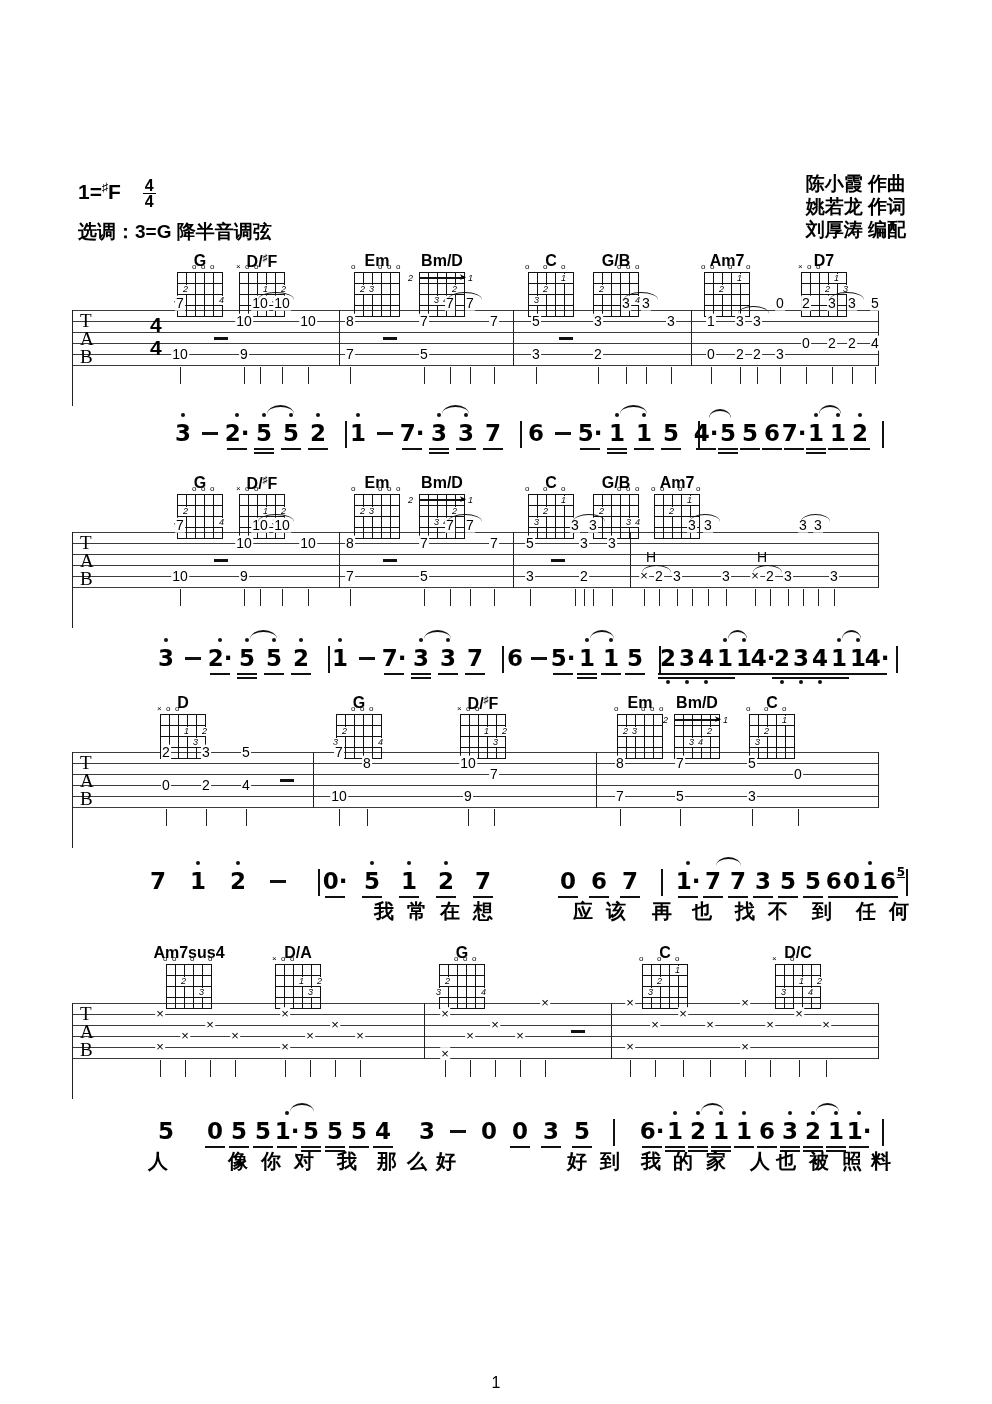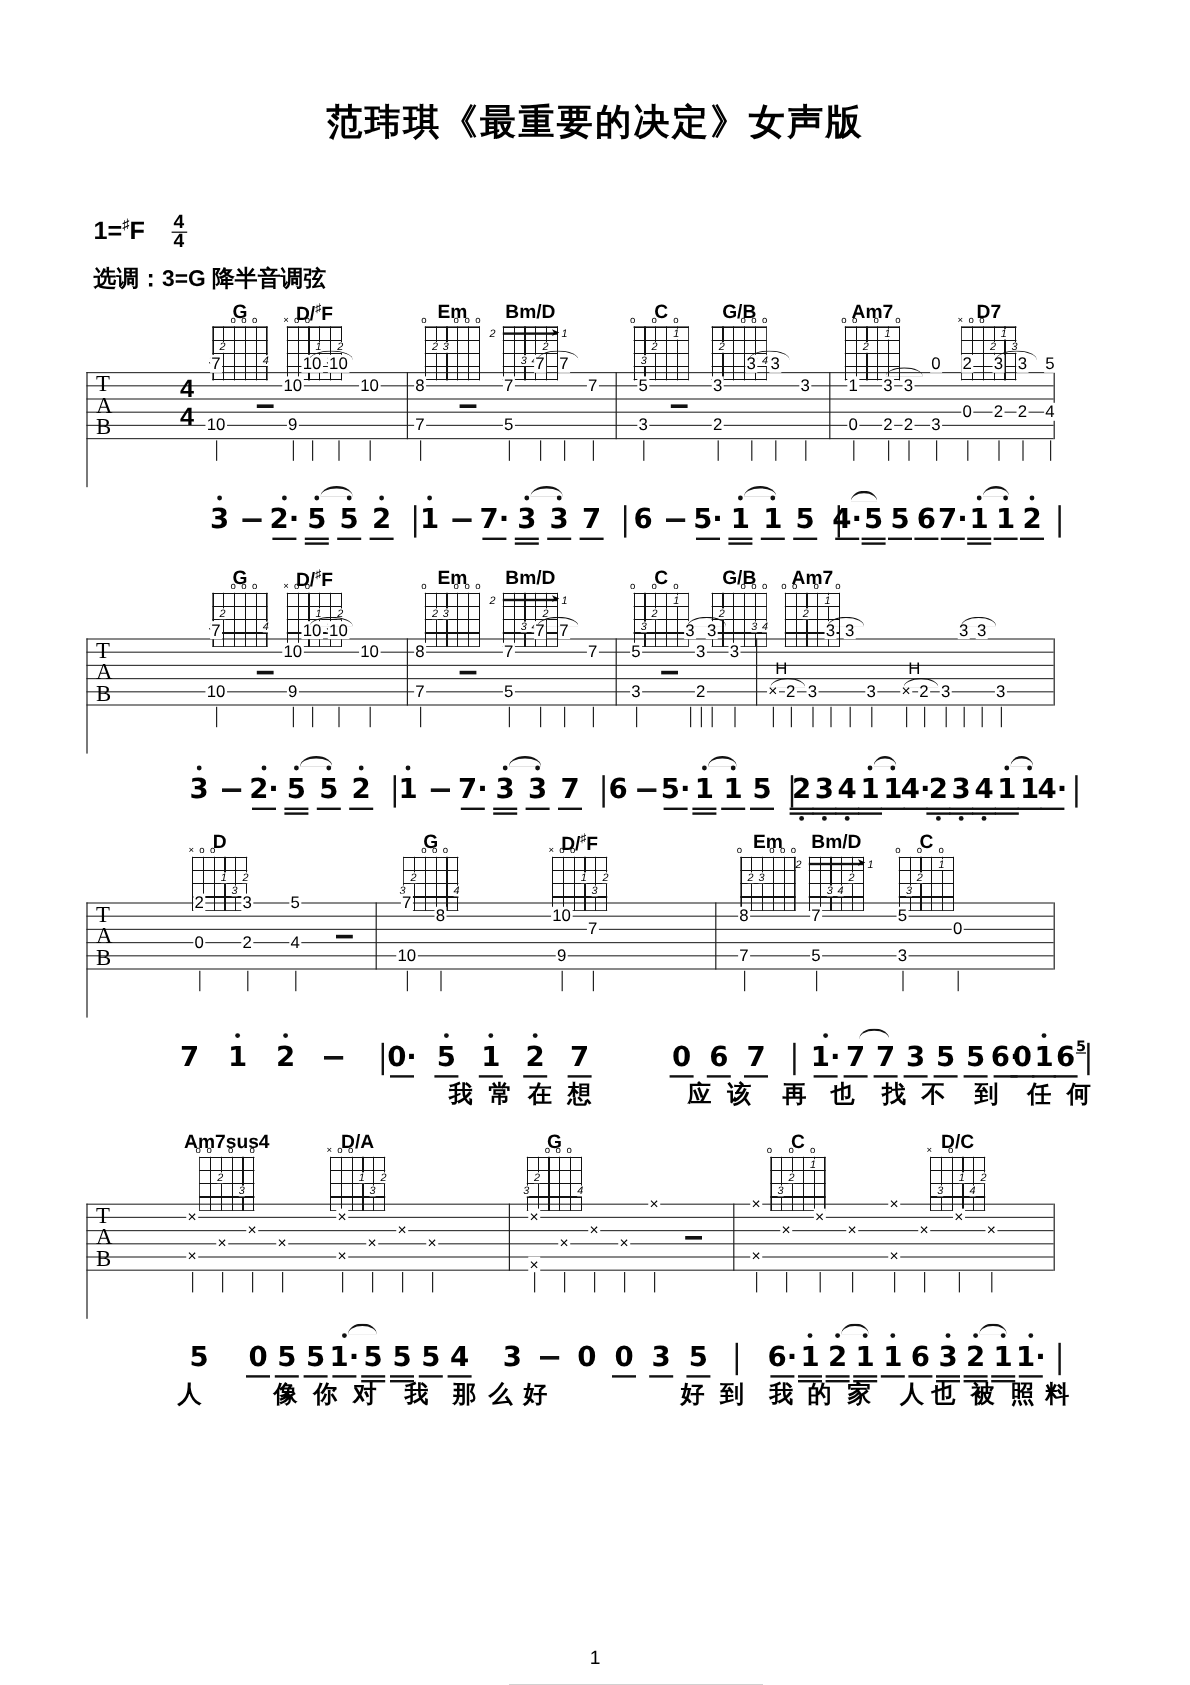--- a/index.html
+++ b/index.html
@@ -16,32 +16,36 @@
   .tuning{position:absolute;left:78px;top:219px;font-size:19px;font-weight:600;}
   .credits{position:absolute;left:640px;width:266px;top:172px;text-align:right;
            font-size:19px;font-weight:600;line-height:23px;}
   .pageno{position:absolute;left:0;right:0;top:1374px;text-align:center;font-size:16px;}
   #score{position:absolute;left:0;top:0;width:992px;height:1404px;}
 </style>
 </head>
 <body>
 
 <div id="sheet">
-  <div class="title">范玮琪《最重要的决定》女声版</div>
 
   <div class="keyline">
     <span><span>1=</span><sup class="sharp">♯</sup><span>F</span></span>
     <span class="ts">
       <span class="tst">4</span>
       <span class="tsb">4</span>
     </span>
   </div>
 
   <div class="tuning">选调：3=G 降半音调弦</div>
 
+  <div class="credits" id="credits">
+      <div>陈小霞  作曲</div>
+      <div>姚若龙  作词</div>
+      <div>刘厚涛  编配</div>
+    </div>
 
   <div id="score">
       <div style="position: absolute; white-space: nowrap; left: 72px; top: 310px; width: 806px; height: 1px; background: rgb(60, 60, 60);"></div>
       <div style="position: absolute; white-space: nowrap; left: 72px; top: 321px; width: 806px; height: 1px; background: rgb(60, 60, 60);"></div>
       <div style="position: absolute; white-space: nowrap; left: 72px; top: 332px; width: 806px; height: 1px; background: rgb(60, 60, 60);"></div>
       <div style="position: absolute; white-space: nowrap; left: 72px; top: 343px; width: 806px; height: 1px; background: rgb(60, 60, 60);"></div>
       <div style="position: absolute; white-space: nowrap; left: 72px; top: 354px; width: 806px; height: 1px; background: rgb(60, 60, 60);"></div>
       <div style="position: absolute; white-space: nowrap; left: 72px; top: 365px; width: 806px; height: 1px; background: rgb(60, 60, 60);"></div>
       <div style="position: absolute; white-space: nowrap; left: 72px; top: 310px; width: 1.2px; height: 96px; background: rgb(34, 34, 34);"></div>
       <div style="position: absolute; white-space: nowrap; left: 339px; top: 310px; width: 1.2px; height: 56px; background: rgb(34, 34, 34);"></div>

